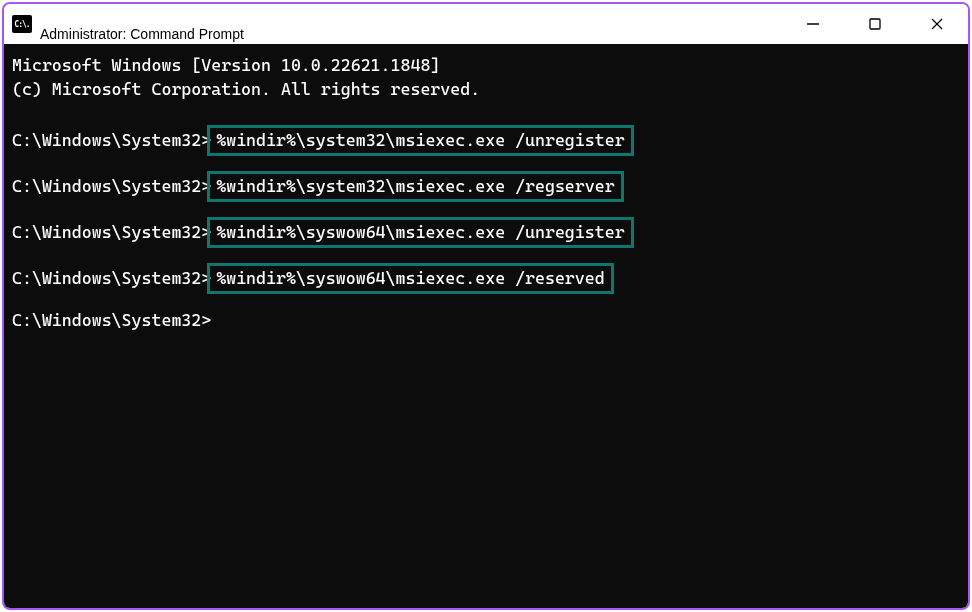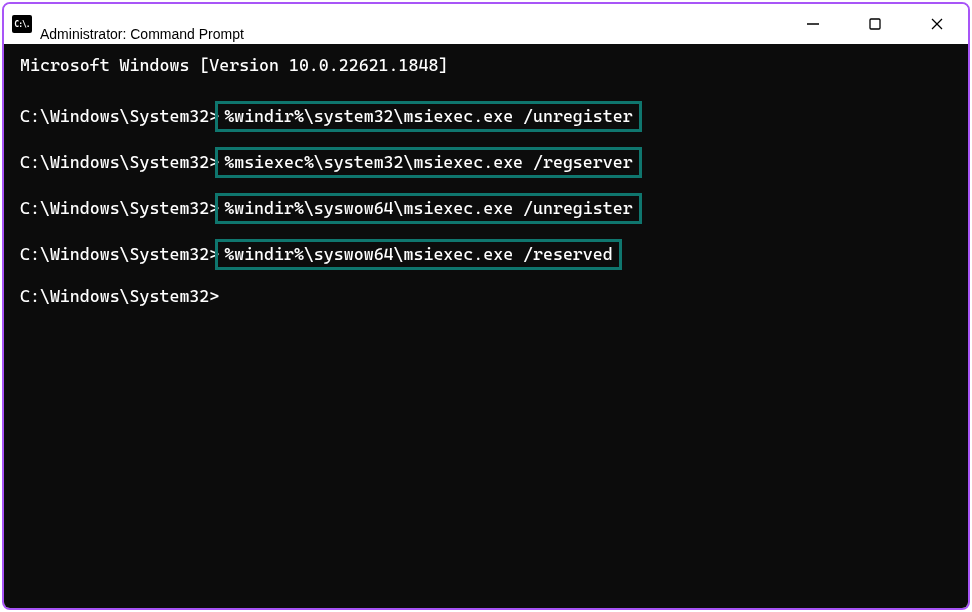--- a/index.html
+++ b/index.html
@@ -61,21 +61,21 @@
       display: flex;
       align-items: center;
       justify-content: center;
       cursor: pointer;
       font-size: 14px;
     }
     .win-btn svg { display: block; }
     .terminal {
       flex: 1;
       background: #0c0c0c;
-      padding: 10px 16px;
+      padding: 10px 8px;
       font-family: Consolas, "Cascadia Mono", monospace;
       font-size: 17px;
       color: #ffffff;
       line-height: 1.4;
       overflow: hidden;
     }
     .term-line {
       white-space: pre;
       min-height: 23px;
     }
@@ -123,29 +123,30 @@
         <svg width="14" height="14" viewBox="0 0 14 14">
           <line x1="2" y1="2" x2="12" y2="12" stroke="#000" stroke-width="1.3"></line>
           <line x1="12" y1="2" x2="2" y2="12" stroke="#000" stroke-width="1.3"></line>
         </svg>
       </div>
     </div>
   </div>
 
   <div class="terminal">
     <div class="term-line">Microsoft Windows [Version 10.0.22621.1848]</div>
+    <div class="term-line">(c) Microsoft Corporation. All rights reserved.</div>
     <div class="blank-line"></div>
 
     <div class="cmd-row">
       <span class="prompt">C:\Windows\System32&gt;</span><span class="cmd-box">%windir%\system32\msiexec.exe /unregister</span>
     </div>
     <div class="spacer-sm"></div>
 
     <div class="cmd-row">
-      <span class="prompt">C:\Windows\System32&gt;</span><span class="cmd-box">%msiexec%\system32\msiexec.exe /regserver</span>
+      <span class="prompt">C:\Windows\System32&gt;</span><span class="cmd-box">%windir%\system32\msiexec.exe /regserver</span>
     </div>
     <div class="spacer-sm"></div>
 
     <div class="cmd-row">
       <span class="prompt">C:\Windows\System32&gt;</span><span class="cmd-box">%windir%\syswow64\msiexec.exe /unregister</span>
     </div>
     <div class="spacer-sm"></div>
 
     <div class="cmd-row">
       <span class="prompt">C:\Windows\System32&gt;</span><span class="cmd-box">%windir%\syswow64\msiexec.exe /reserved</span>

